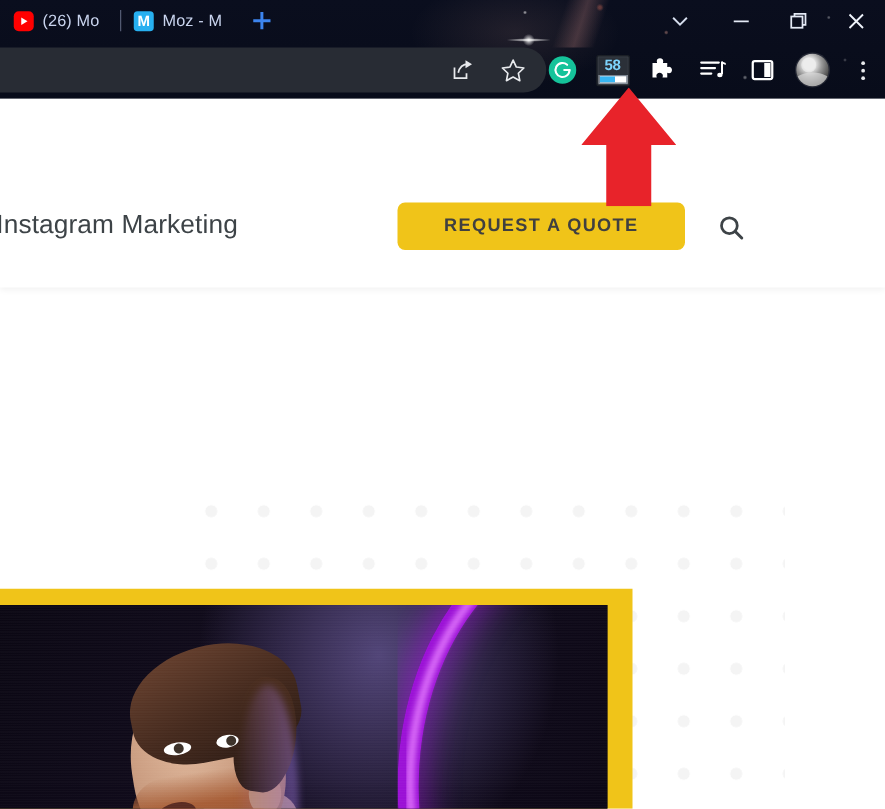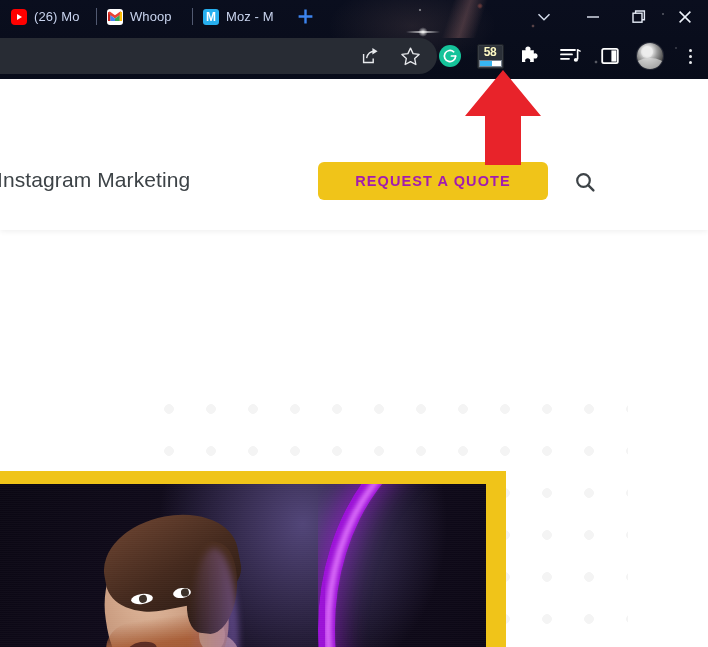--- a/index.html
+++ b/index.html
@@ -131,21 +131,21 @@
     width: 27px; height: 25px;
     background: #2b3038;
     border: 1px solid #1b1f26;
     border-radius: 2px;
     display: flex; flex-direction: column; align-items: center;
     justify-content: flex-start;
     padding-top: 1px;
     box-shadow: 0 0 0 1px rgba(255,255,255,0.06) inset;
   }
   .moz-num {
-    color: #fef9c3; font-size: 12px; font-weight: bold; line-height: 13px;
+    color: #7dd3fc; font-size: 12px; font-weight: bold; line-height: 13px;
     font-family: "Liberation Sans", sans-serif; letter-spacing: -0.3px;
   }
   .moz-bar {
     width: 23px; height: 7px; background: #ffffff; margin-top: 1px;
     border: 1px solid #7a8490; position: relative; overflow: hidden;
   }
   .moz-bar-fill { position:absolute; left:0; top:0; bottom:0; width: 58%; background: #38b6f2; }
   .avatar {
     width: 26px; height: 26px; border-radius: 50%;
     overflow: hidden; position: relative;
@@ -179,21 +179,21 @@
     position: absolute; left: -3px; top: 89px;
     font-size: 21px; color: #3d4347; letter-spacing: .1px;
     font-family: "Liberation Sans", sans-serif;
     white-space: nowrap;
   }
   .cta {
     position: absolute; left: 318px; top: 83px;
     width: 230px; height: 38px;
     background: #f0c419;
     border: none; border-radius: 6px;
-    color: #a21caf;
+    color: #404040;
     font-size: 14.5px; font-weight: bold; letter-spacing: 1.1px;
     font-family: "Liberation Sans", sans-serif;
     cursor: pointer;
     display: flex; align-items: center; justify-content: center;
   }
   .search-btn {
     position: absolute; left: 570px; top: 88px;
     width: 30px; height: 30px; background: none; border: none; cursor: pointer;
     display: flex; align-items: center; justify-content: center;
   }
@@ -316,33 +316,20 @@
     <div class="flare-ray"></div>
     <div class="flare"></div>
 
     <div class="tabstrip">
 
       <div class="tab">
         <span class="tab-favicon fav-youtube"></span>
         <span class="tab-title">(26) Mo</span>
       </div>
 
-      <div class="tab">
-        <span class="tab-favicon fav-gmail">
-          <svg width="14" height="11" viewBox="0 0 14 11">
-            <path d="M0 1.2 L0 10 L2.4 10 L2.4 4.2 L7 7.6 L11.6 4.2 L11.6 10 L14 10 L14 1.2 L12.2 0.4 L7 4.3 L1.8 0.4 Z" fill="#ea4335"></path>
-            <path d="M0 1.2 L0 10 L2.4 10 L2.4 4.2 L0.9 3.1 Z" fill="#c5221f"></path>
-            <path d="M11.6 4.2 L11.6 10 L14 10 L14 1.2 L12.2 0.4 Z" fill="#fbbc04"></path>
-            <path d="M2.4 4.2 L7 7.6 L11.6 4.2 L11.6 10 L2.4 10 Z" fill="#34a853" opacity="0.0"></path>
-            <path d="M2.4 10 L2.4 4.2 L7 7.6 L7 10 Z" fill="#4285f4"></path>
-            <path d="M7 10 L7 7.6 L11.6 4.2 L11.6 10 Z" fill="#34a853"></path>
-          </svg>
-        </span>
-        <span class="tab-title">Whoop</span>
-      </div>
 
       <div class="tab">
         <span class="tab-favicon fav-moz">
             <span>M</span>
           </span>
         <span class="tab-title">Moz - M</span>
       </div>
 
 
       <div class="newtab">

